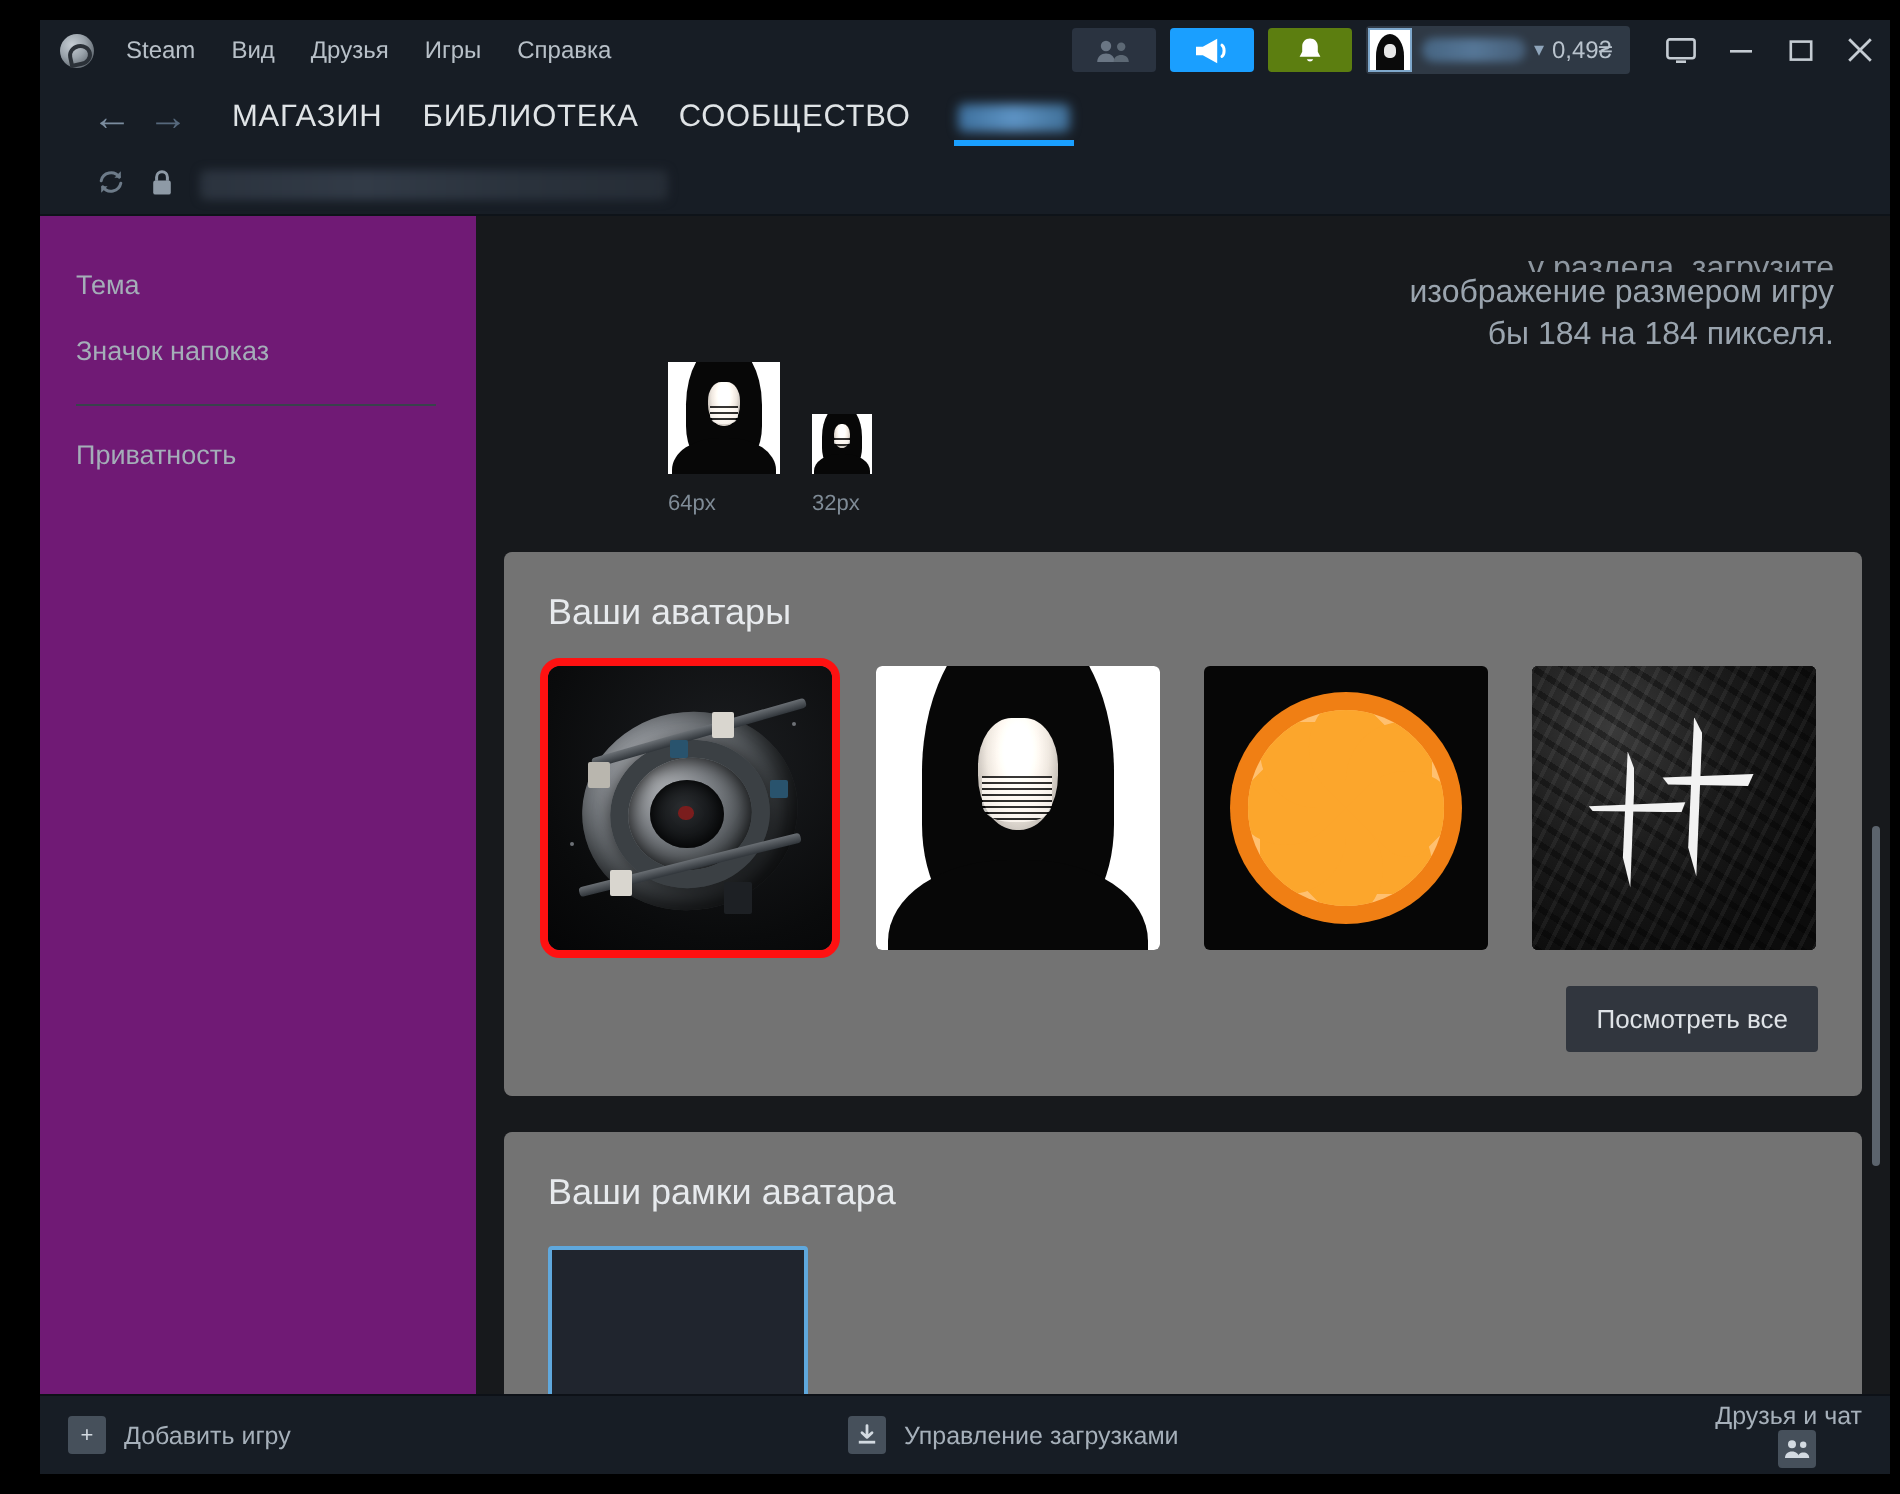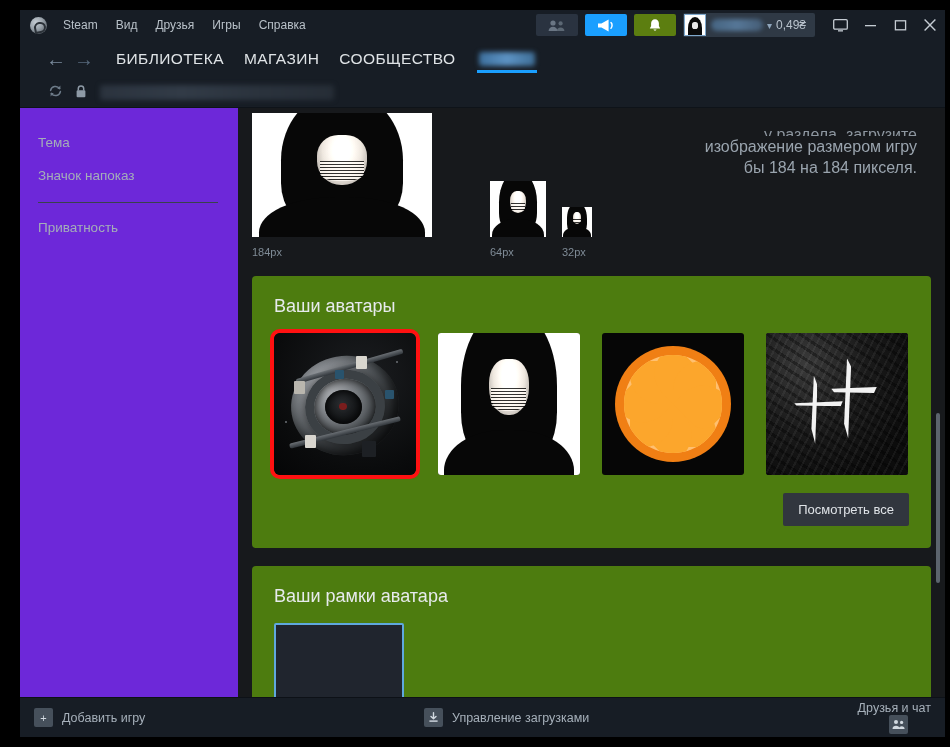--- a/index.html
+++ b/index.html
@@ -231,21 +231,21 @@
     display: flex;
     background: #1b2838;
     position: relative;
     overflow: hidden;
   }
 
   
   .sidebar {
     width: 218px;
     flex: 0 0 218px;
-    background: #6d28d9;
+    background: #701a75;
     padding: 18px 0 0 18px;
   }
   .side-item {
     color: #a4aeb8;
     font-size: 13.5px;
     padding: 9px 0;
     cursor: pointer;
   }
   .side-divider {
     height: 1px;
@@ -349,21 +349,21 @@
   .hint .cut {
     display: block;
     height: 12px;
     overflow: hidden;
     color: #9aa4ae;
     opacity: .9;
   }
 
   
   .panel {
-    background: #4d7c0f;
+    background: #737373;
     border-radius: 4px;
     margin-top: 18px;
     padding: 20px 22px 22px 22px;
     position: relative;
   }
   .panel-title {
     color: #e7eaed;
     font-size: 18px;
     font-weight: normal;
     margin-bottom: 16px;
@@ -652,22 +652,22 @@
           <svg width="14" height="14" viewBox="0 0 14 14">
             <path d="M1.6 1.6 12.4 12.4M12.4 1.6 1.6 12.4" stroke="#c5ccd3" stroke-width="1.4"></path>
           </svg>
         </div>
       </div>
     </div>
 
     <div class="navbar">
       <div class="nav-arrow enabled">←</div>
       <div class="nav-arrow">→</div>
+      <div class="nav-tab">МАГАЗИН</div>
       <div class="nav-tab">БИБЛИОТЕКА</div>
-      <div class="nav-tab">МАГАЗИН</div>
       <div class="nav-tab">СООБЩЕСТВО</div>
       <div class="nav-tab active blurred">
         <span class="nav-blur-text"></span>
       </div>
     </div>
 
     <div class="urlbar">
       <div class="url-icon">
         <svg width="15" height="14" viewBox="0 0 15 14">
           <path d="M11.6 4.6A5 5 0 0 0 2.6 6.4" stroke="#6d7b89" stroke-width="1.5" fill="none" stroke-linecap="round"></path>
@@ -691,30 +691,22 @@
         <div class="side-item">Тема</div>
         <div class="side-item">Значок напоказ</div>
         <div class="side-divider"></div>
         <div class="side-item">Приватность</div>
       </div>
 
       <div class="main">
 
         <div class="preview-row">
 
-          <div class="av-col">
-            <div class="av-img" style="width:180px;height:124px;">
-              <div class="hood">
-                  <div class="face"></div>
-                </div>
-            </div>
-            <div class="px-label">184px</div>
-          </div>
-
-          <div class="av-col" style="margin-left:58px;">
+
+          <div class="av-col" style="margin-left:82px;">
             <div class="av-img" style="width:56px;height:56px;">
               <div class="hood">
                   <div class="face"></div>
                 </div>
             </div>
             <div class="px-label">64px</div>
           </div>
 
           <div class="av-col" style="margin-left:16px;">
             <div class="av-img" style="width:30px;height:30px;">

